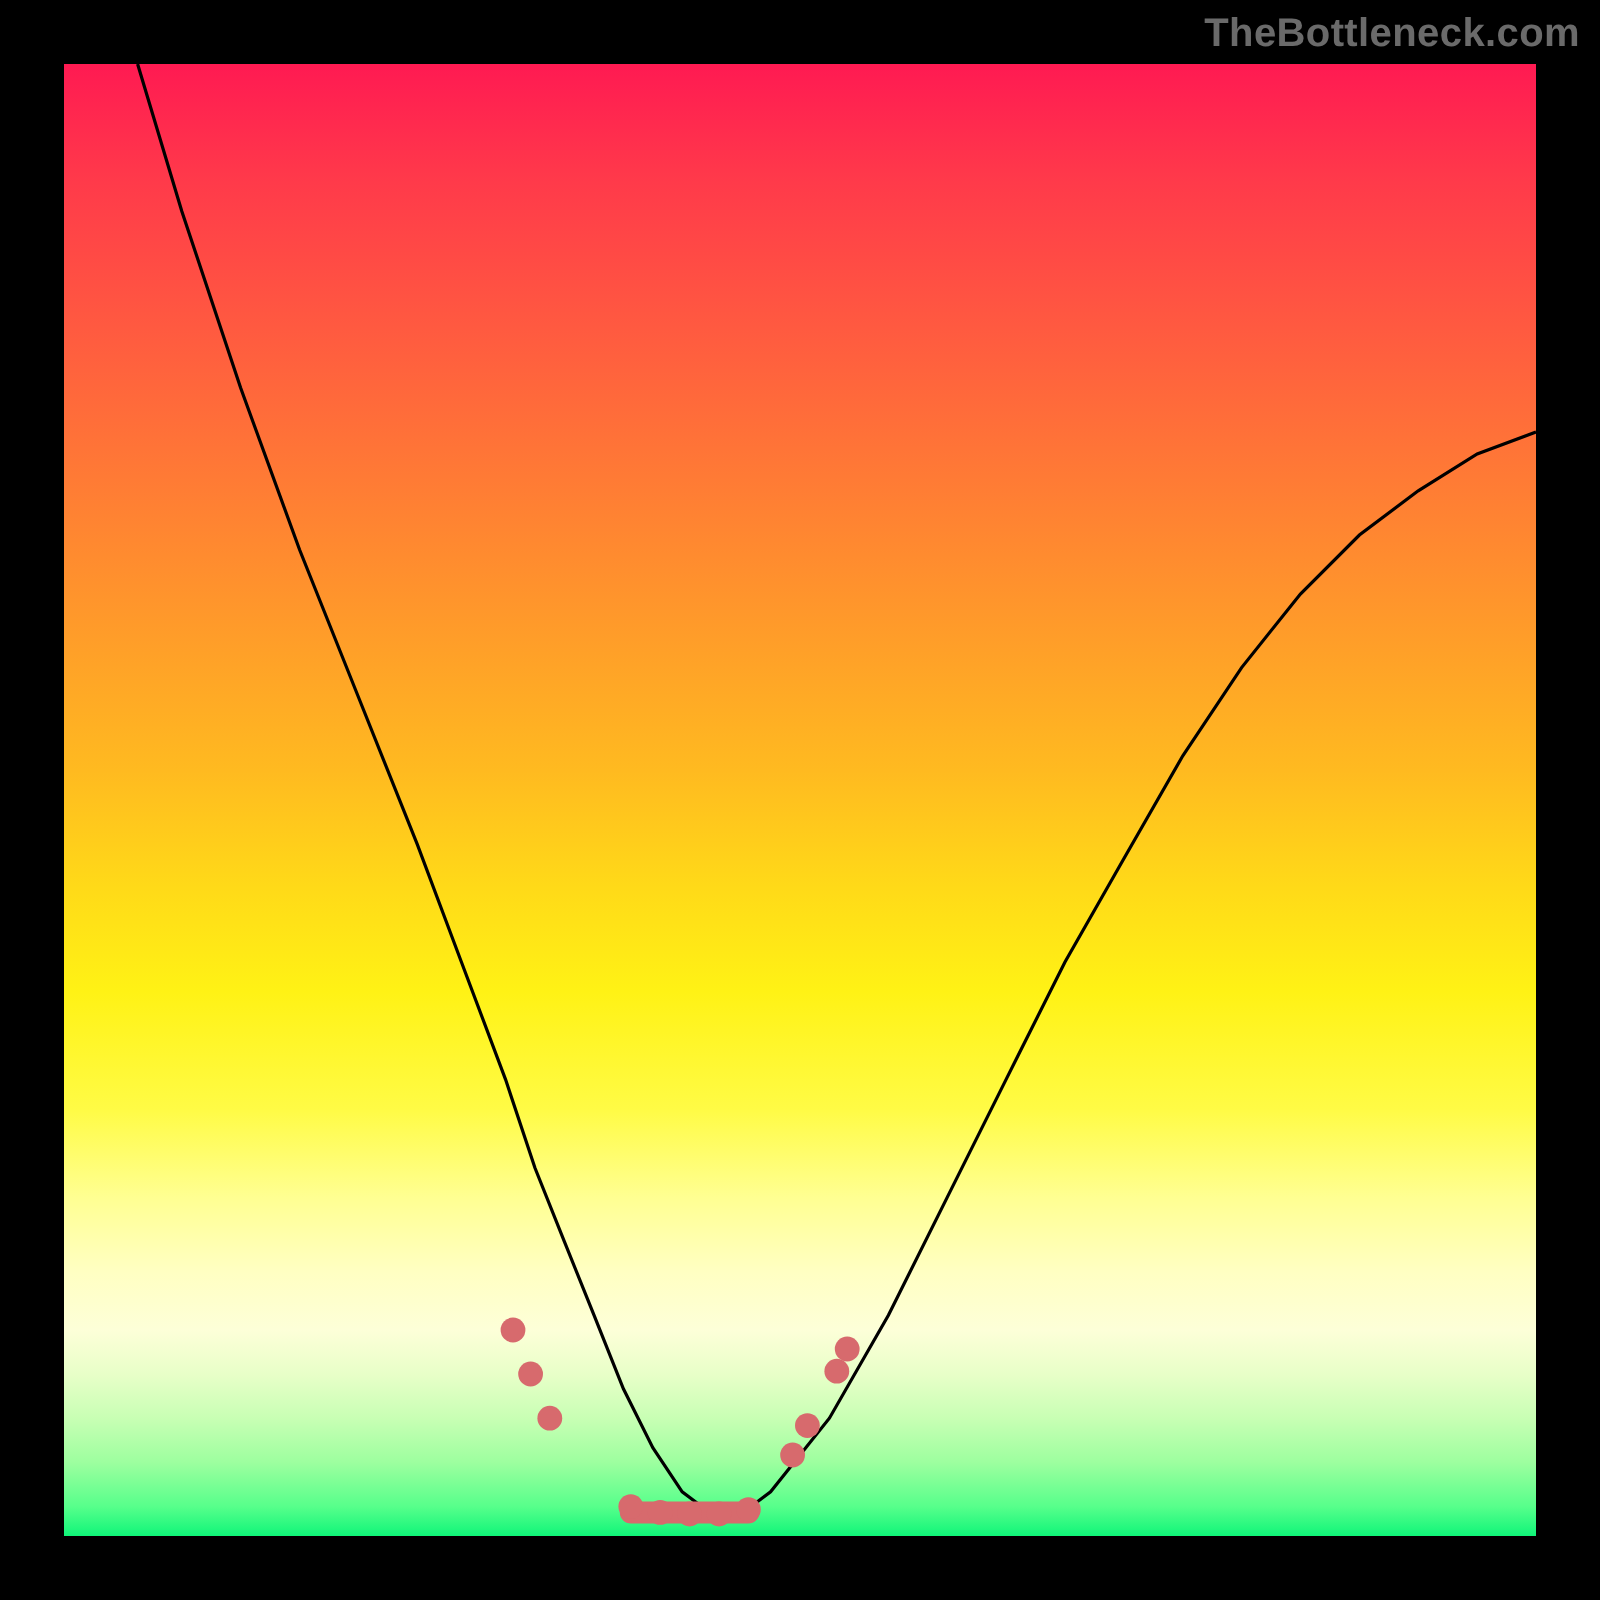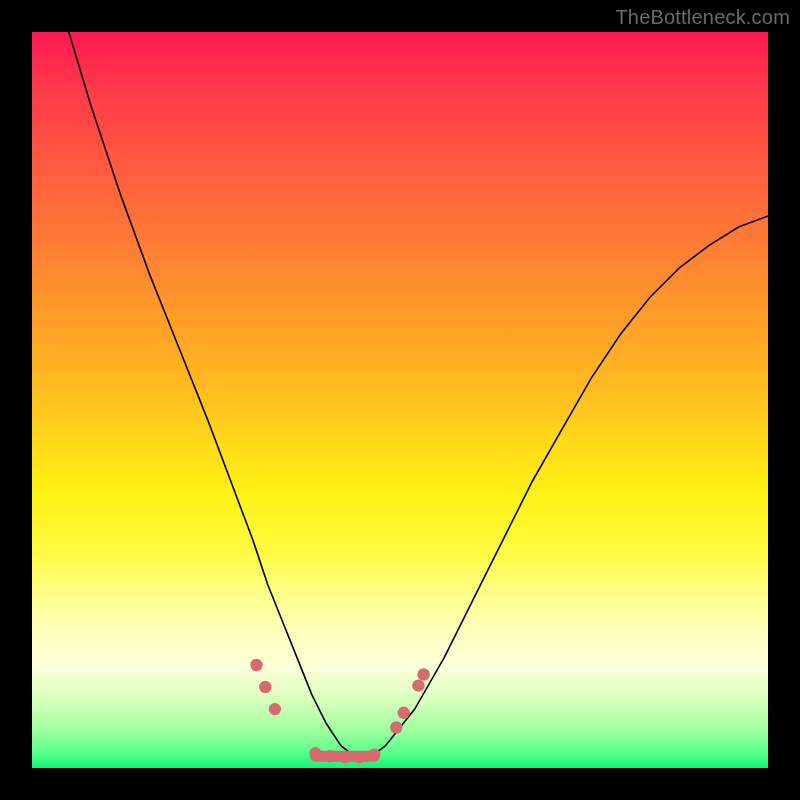--- a/index.html
+++ b/index.html
@@ -41,21 +41,21 @@
       #9dff9f 95%,
       #57ff8b 98%,
       #10f579 100%);
   }
   .watermark {
     position: absolute;
     top: 6px;
     right: 10px;
     color: #6a6a6a;
     font-size: 20px;
-    font-weight: 400;
+    font-weight: 700;
     letter-spacing: 0.2px;
     user-select: none;
   }
   svg.curve {
     position: absolute;
     left: 0;
     top: 0;
     width: 736px;
     height: 736px;
     overflow: visible;

